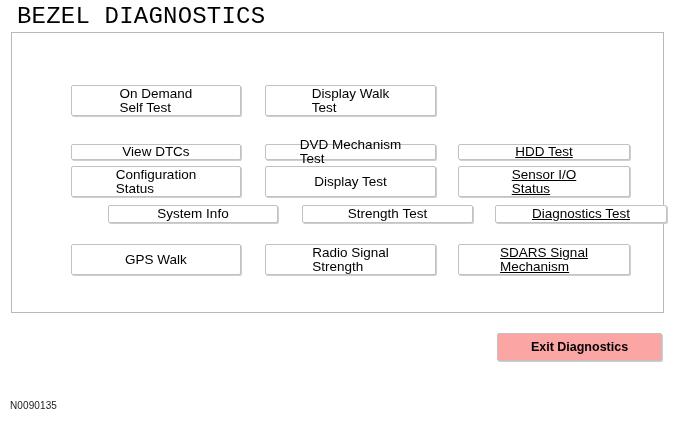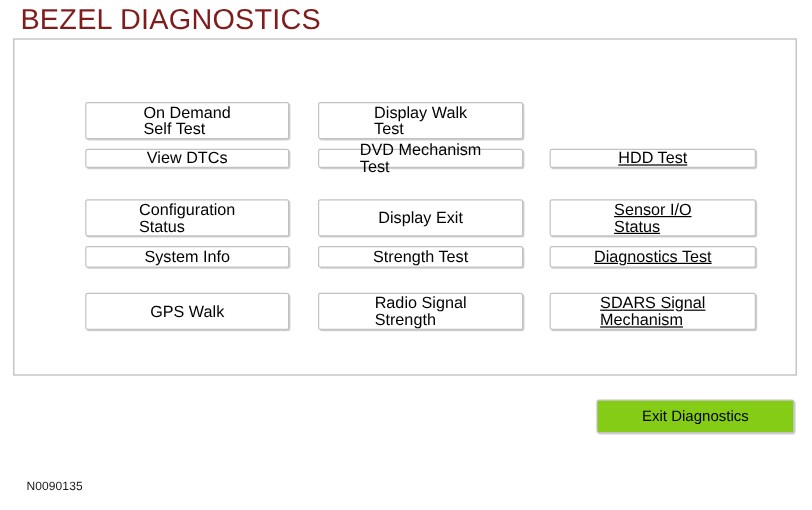--- a/index.html
+++ b/index.html
@@ -28,21 +28,22 @@
   
   #page-title {
     position: absolute;
     left: 17px;
     top: 4px;
     font-size: 24px;
     font-weight: 400;
     letter-spacing: 0.2px;
     line-height: 26px;
     white-space: nowrap;
-    color: #7f1d1d;
+    color: #000000;
+    font-family: Liberation Mono, monospace;
   }
 
   
   #diagnostics-panel {
     position: absolute;
     left: 11px;
     top: 32px;
     width: 653px;
     height: 281px;
     border: 1px solid #b8b8b8;
@@ -79,50 +80,51 @@
     user-select: none;
   }
 
   
   .col-1 { left: 71px;  width: 170px; }
   .col-2 { left: 265px; width: 171px; }
   .col-3 { left: 458px; width: 172px; text-decoration: underline; }
 
   
   .row-1 { top: 85px;  height: 31px; }
-  .row-2 { top: 124px; height: 16px; }
+  .row-2 { top: 144px; height: 16px; }
   .row-3 { top: 166px; height: 31px; }
-  .row-4 { top: 205px; height: 18px; }
+  .row-4 { top: 205px; height: 18px; margin-left: 37px; }
   .row-5 { top: 244px; height: 31px; }
 
   
   #exit-diagnostics-button {
     position: absolute;
     left: 497px;
     top: 333px;
     width: 165px;
     height: 28px;
     box-sizing: border-box;
-    background: #84cc16;
+    background: #fca5a5;
     border: 1px solid #c2c2c2;
     border-radius: 2px;
     box-shadow: 1px 1px 0 0 #cfcfcf;
     display: flex;
     align-items: center;
     justify-content: center;
     font-size: 12.5px;
     color: #000;
     cursor: pointer;
     user-select: none;
+    font-weight: bold;
   }
 
   
   #figure-id {
     position: absolute;
-    left: 22px;
+    left: 10px;
     top: 400px;
     font-size: 10px;
     letter-spacing: 0.1px;
     color: #1a1a1a;
   }
 </style>
 </head>
 <body>
 
 <div id="screen">
@@ -138,21 +140,21 @@
     <div class="diag-button col-1 row-2">View DTCs</div>
     <div class="diag-button col-1 row-3">Configuration
 Status</div>
     <div class="diag-button col-1 row-4">System Info</div>
     <div class="diag-button col-1 row-5">GPS Walk</div>
 
     <div class="diag-button col-2 row-1">Display Walk
 Test</div>
     <div class="diag-button col-2 row-2">DVD Mechanism
 Test</div>
-    <div class="diag-button col-2 row-3">Display Exit</div>
+    <div class="diag-button col-2 row-3">Display Test</div>
     <div class="diag-button col-2 row-4">Strength Test</div>
     <div class="diag-button col-2 row-5">Radio Signal
 Strength</div>
 
     <div class="diag-button col-3 row-2">HDD Test</div>
     <div class="diag-button col-3 row-3">Sensor I/O
 Status</div>
     <div class="diag-button col-3 row-4">Diagnostics Test</div>
     <div class="diag-button col-3 row-5">SDARS Signal
 Mechanism</div>

